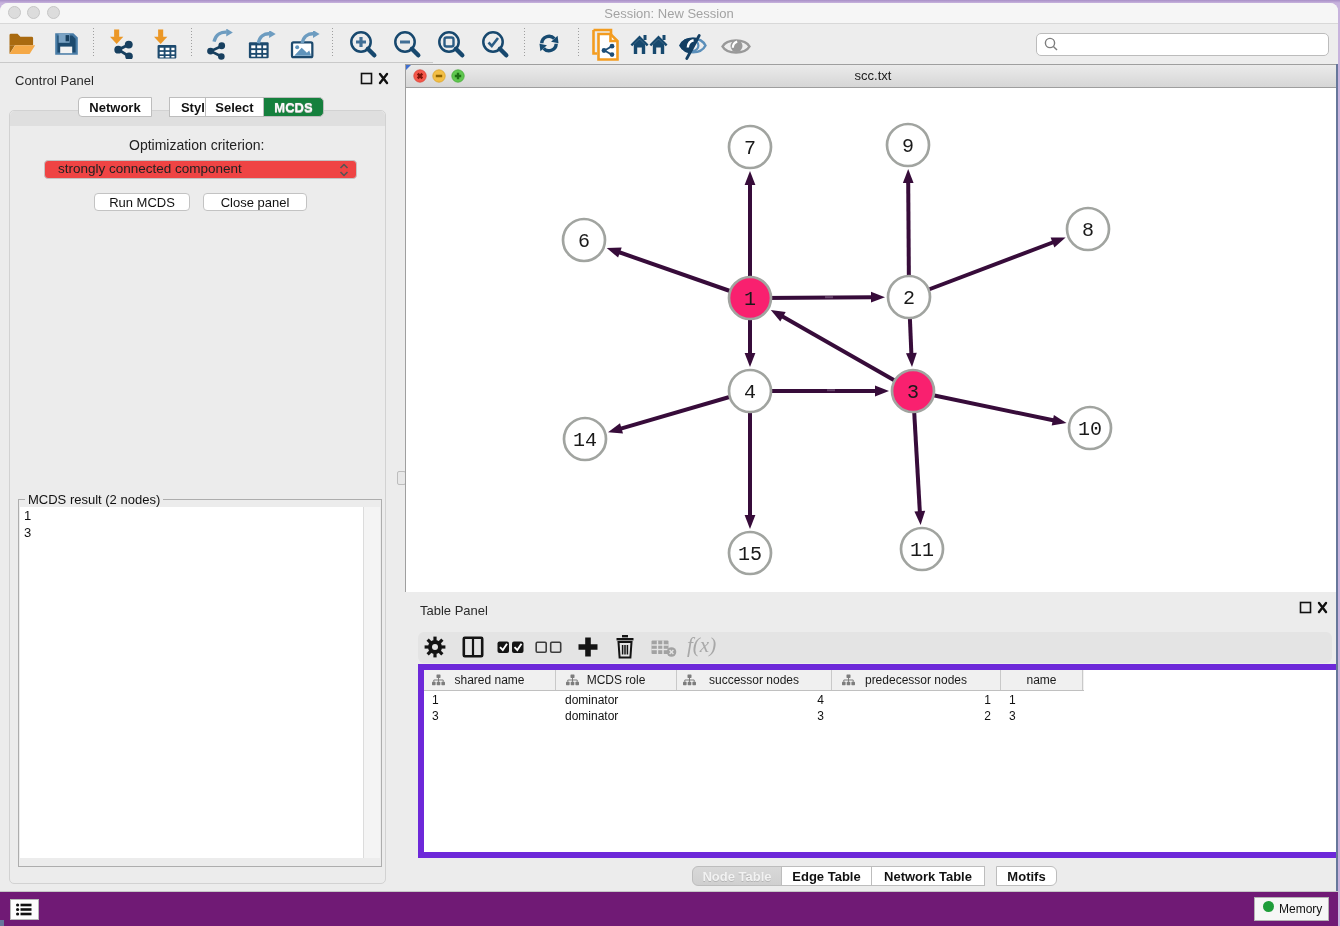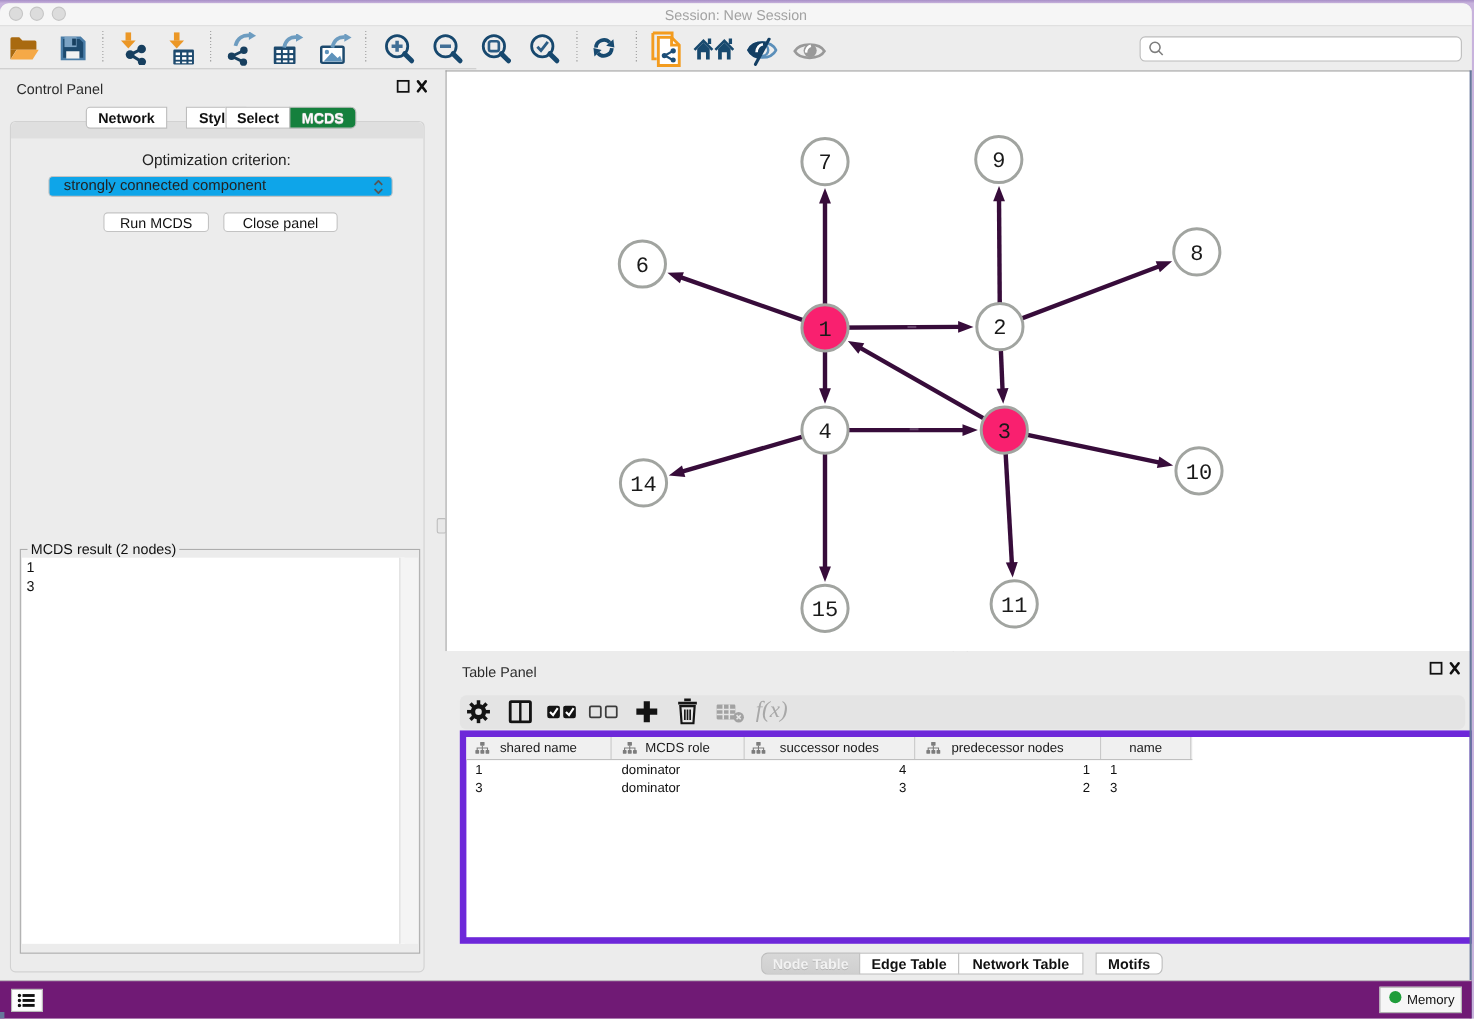--- a/index.html
+++ b/index.html
@@ -246,21 +246,21 @@
       <path d="M20 2 L27 11 M27 2 L20 11" stroke="#111" stroke-width="2.4" stroke-linecap="round"></path>
     </svg>
     <div class="tabrow" style="left:78px;top:34px;">
       <div class="tab" style="left:0;width:72px;border-radius:4px 0 0 4px;">Network</div>
       <div class="tab" style="left:73px;width:53px;margin-left:18px;">Style</div>
       <div class="tab" style="left:127px;width:57px;">Select</div>
       <div class="tab tabdis" style="left:185px;width:59px;border-radius:0 5px 5px 0;">MCDS</div>
     </div>
     <div id="tabcontent"></div>
     <div style="position:absolute;left:129px;top:74px;font-size:14px;color:#222;">Optimization criterion:</div>
-    <div style="position:absolute;left:44px;top:97px;width:311px;height:17px;background:#0ea5e9;
+    <div style="position:absolute;left:44px;top:97px;width:311px;height:17px;background:#ef4444;
          border:1px solid #c3c3c3;border-radius:4px;font-size:13.5px;color:#222;">
       <span style="position:absolute;left:13px;top:0px;">strongly connected component</span>
       <svg width="10" height="14" style="position:absolute;right:7px;top:1.5px;" viewBox="0 0 10 14">
         <path d="M1.5 5 L5 1.5 L8.5 5" fill="none" stroke="#555" stroke-width="1.6" stroke-linejoin="round"></path>
         <path d="M1.5 9 L5 12.5 L8.5 9" fill="none" stroke="#555" stroke-width="1.6" stroke-linejoin="round"></path>
       </svg>
     </div>
     <div class="btn" style="left:94px;top:130px;width:94px;height:16px;line-height:17px;">Run MCDS</div>
     <div class="btn" style="left:203px;top:130px;width:102px;height:16px;line-height:17px;">Close panel</div>
 
@@ -274,20 +274,34 @@
            border-left:1px solid #dcdcdc;"></div>
     </div>
   </div>
 
   <div style="position:absolute;left:397px;top:468px;width:7px;height:12px;background:#e8e8e8;
        border:1px solid #bdbdbd;border-radius:2px;"></div>
   <div style="position:absolute;left:866px;top:584px;width:12px;height:5px;background:#e8e8e8;
        border:1px solid #bdbdbd;border-radius:2px;"></div>
 
   <div id="netframe">
+    <div id="nettitle">
+      <svg width="70" height="22" style="position:absolute;left:0;top:0;" viewBox="0 0 70 22">
+        <circle cx="14" cy="11" r="6.2" fill="#f4574a" stroke="#d94539" stroke-width="0.8"></circle>
+        <path d="M11.7 8.7 L16.3 13.3 M16.3 8.7 L11.7 13.3" stroke="#7e150b" stroke-width="2.4"></path>
+        <circle cx="33" cy="11" r="6.2" fill="#f3bf45" stroke="#daa42e" stroke-width="0.8"></circle>
+        <line x1="29.8" y1="11" x2="36.2" y2="11" stroke="#8f6400" stroke-width="2.4"></line>
+        <circle cx="52" cy="11" r="6.2" fill="#5fc74f" stroke="#48ab3a" stroke-width="0.8"></circle>
+        <path d="M48.8 11 H55.2 M52 7.8 V14.2" stroke="#1e6f15" stroke-width="2.4"></path>
+      </svg>
+      <svg width="10" height="10" style="position:absolute;left:0;top:0;" viewBox="0 0 10 10">
+        <polygon points="0,0 5,0 0,5" fill="#3f6fd1"></polygon>
+      </svg>
+      <div style="position:absolute;top:3px;width:100%;text-align:center;font-size:13px;color:#1a1a1a;">scc.txt</div>
+    </div>
     <svg id="graphsvg" width="934" height="503" style="position:absolute;left:0;top:24px;">
 <line x1="344.0" y1="209.0" x2="344.0" y2="94.5" stroke="#370c3a" stroke-width="4"></line>
 <polygon points="344.0,82.0 349.4,96.0 338.6,96.0" fill="#370c3a"></polygon>
 <line x1="344.0" y1="209.0" x2="212.5" y2="163.0" stroke="#370c3a" stroke-width="4"></line>
 <polygon points="200.7,158.9 215.7,158.4 212.1,168.6" fill="#370c3a"></polygon>
 <line x1="344.0" y1="209.0" x2="466.5" y2="208.2" stroke="#370c3a" stroke-width="4"></line>
 <polygon points="479.0,208.2 465.0,213.6 465.0,202.8" fill="#370c3a"></polygon>
 <line x1="344.0" y1="209.0" x2="344.0" y2="265.5" stroke="#370c3a" stroke-width="4"></line>
 <polygon points="344.0,278.0 338.6,264.0 349.4,264.0" fill="#370c3a"></polygon>
 <line x1="503.0" y1="208.0" x2="502.2" y2="92.5" stroke="#370c3a" stroke-width="4"></line>

